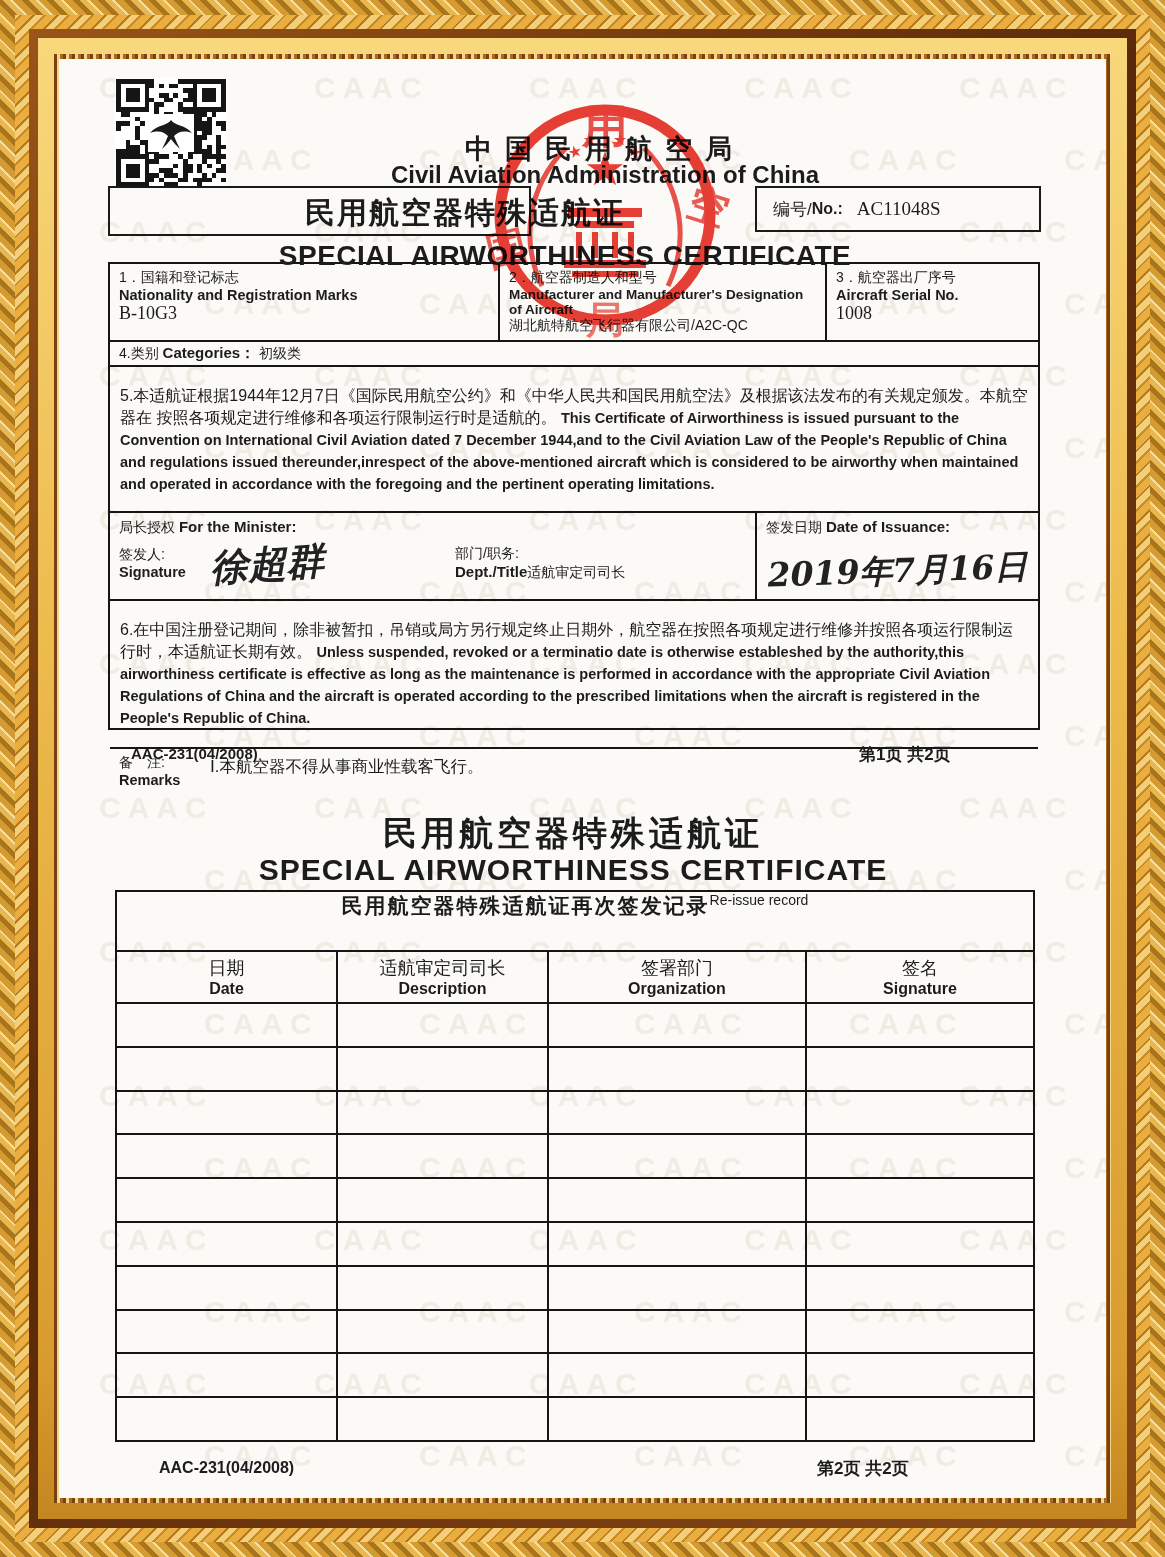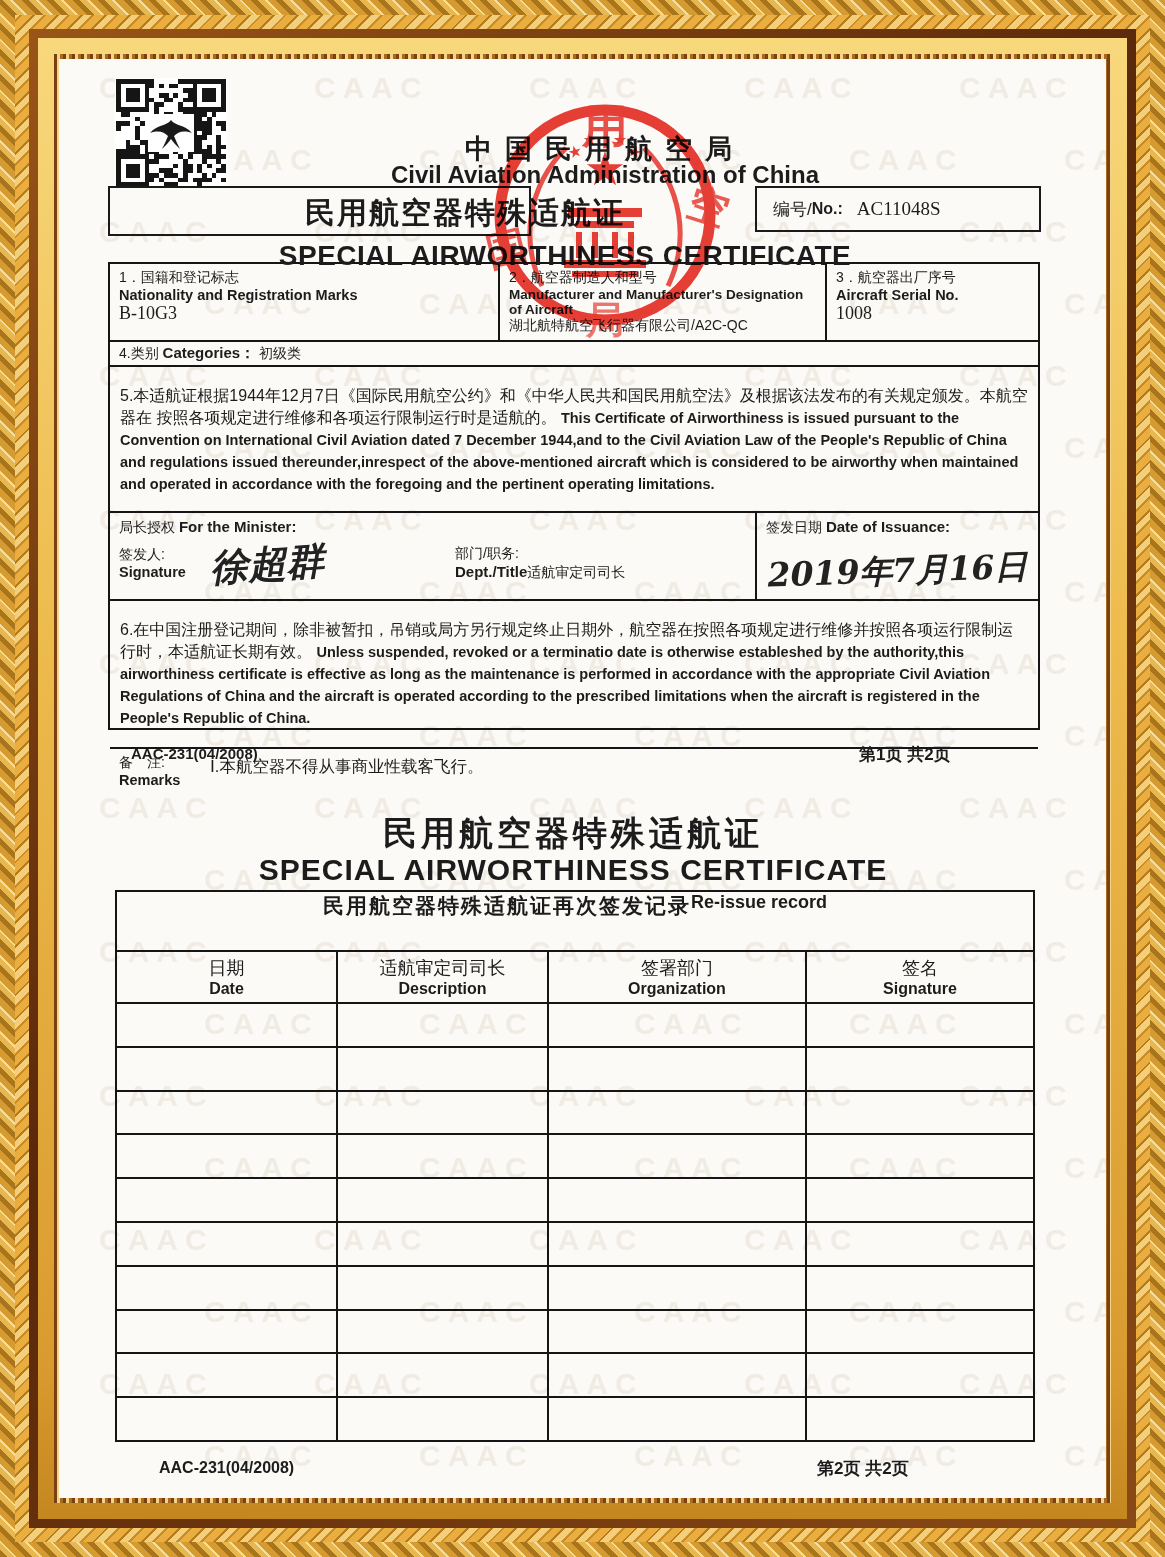--- a/index.html
+++ b/index.html
@@ -49,21 +49,21 @@
   .footer1-l{left:72px;top:686px;font-size:15px;font-weight:bold;}
   .footer1-r{left:800px;top:684px;font-size:17px;font-weight:600;}
   
   .stamp{left:421px;top:31px;width:250px;height:250px;mix-blend-mode:multiply;opacity:0.9;z-index:3;}
   
   .title-cn-p2{left:164px;top:752px;width:700px;text-align:center;font-size:34px;font-weight:bold;letter-spacing:4px;}
   .title-en-p2{left:114px;top:794px;width:800px;text-align:center;font-size:30px;font-weight:bold;letter-spacing:1px;}
   .t2{left:56px;top:831px;width:920px;height:552px;border:2px solid #151515;box-sizing:border-box;display:flex;flex-direction:column;}
   .t2-title{height:58px;display:flex;flex-direction:row;justify-content:center;text-align:center;}
   .t2-title .l1{font-size:21px;font-weight:bold;letter-spacing:2px;}
-  .t2-title .l2{font-size:18px;font-weight:bold;}
+  .t2-title .l2{font-size:14px;font-weight:normal;}
   .t2-hdr{height:50px;display:flex;}
   .t2-hdr .hc{display:flex;flex-direction:column;justify-content:center;text-align:center;box-sizing:border-box;}
   .t2-hdr .hc .c1{font-size:18px;}
   .t2-hdr .hc .c2{font-size:16px;font-weight:bold;}
   .t2-body{flex:1;display:flex;flex-direction:column;}
   .t2-row{flex:1;display:flex;}
   .t2-row .dc{box-sizing:border-box;}
   .footer2-l{left:100px;top:1400px;font-size:16px;font-weight:bold;}
   .footer2-r{left:758px;top:1398px;font-size:17px;font-weight:600;}
 </style>

